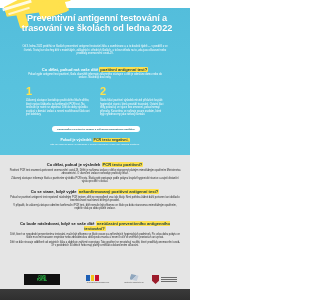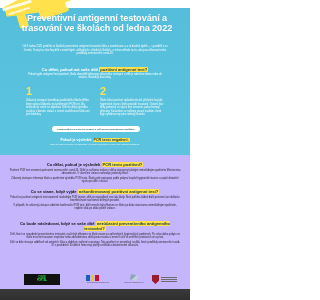--- a/index.html
+++ b/index.html
@@ -3,21 +3,21 @@
 <meta charset="utf-8">
 <title>Preventivní antigenní testování</title>
 <style>
   html,body{margin:0;padding:0;}
   body{
     width:190px;height:300px;overflow:hidden;
     background:#ffffff;
     font-family:"Liberation Sans","DejaVu Sans",sans-serif;
     -webkit-font-smoothing:antialiased;
   }
-  .poster{position:relative;width:190px;height:300px;overflow:hidden;background:#c4b5fd;}
+  .poster{position:relative;width:190px;height:300px;overflow:hidden;background:#e5e5e5;}
 
   
   .hero{
     position:absolute;left:0;top:0;width:190px;height:155px;
     background:#5bc0de;
     background:linear-gradient(180deg,#53bddb 0%,#58c2de 55%,#5cc4df 100%);
     overflow:hidden;
   }
   .hero-top-strip{
     position:absolute;left:0;top:0;width:190px;height:8px;background:#ffffff;

